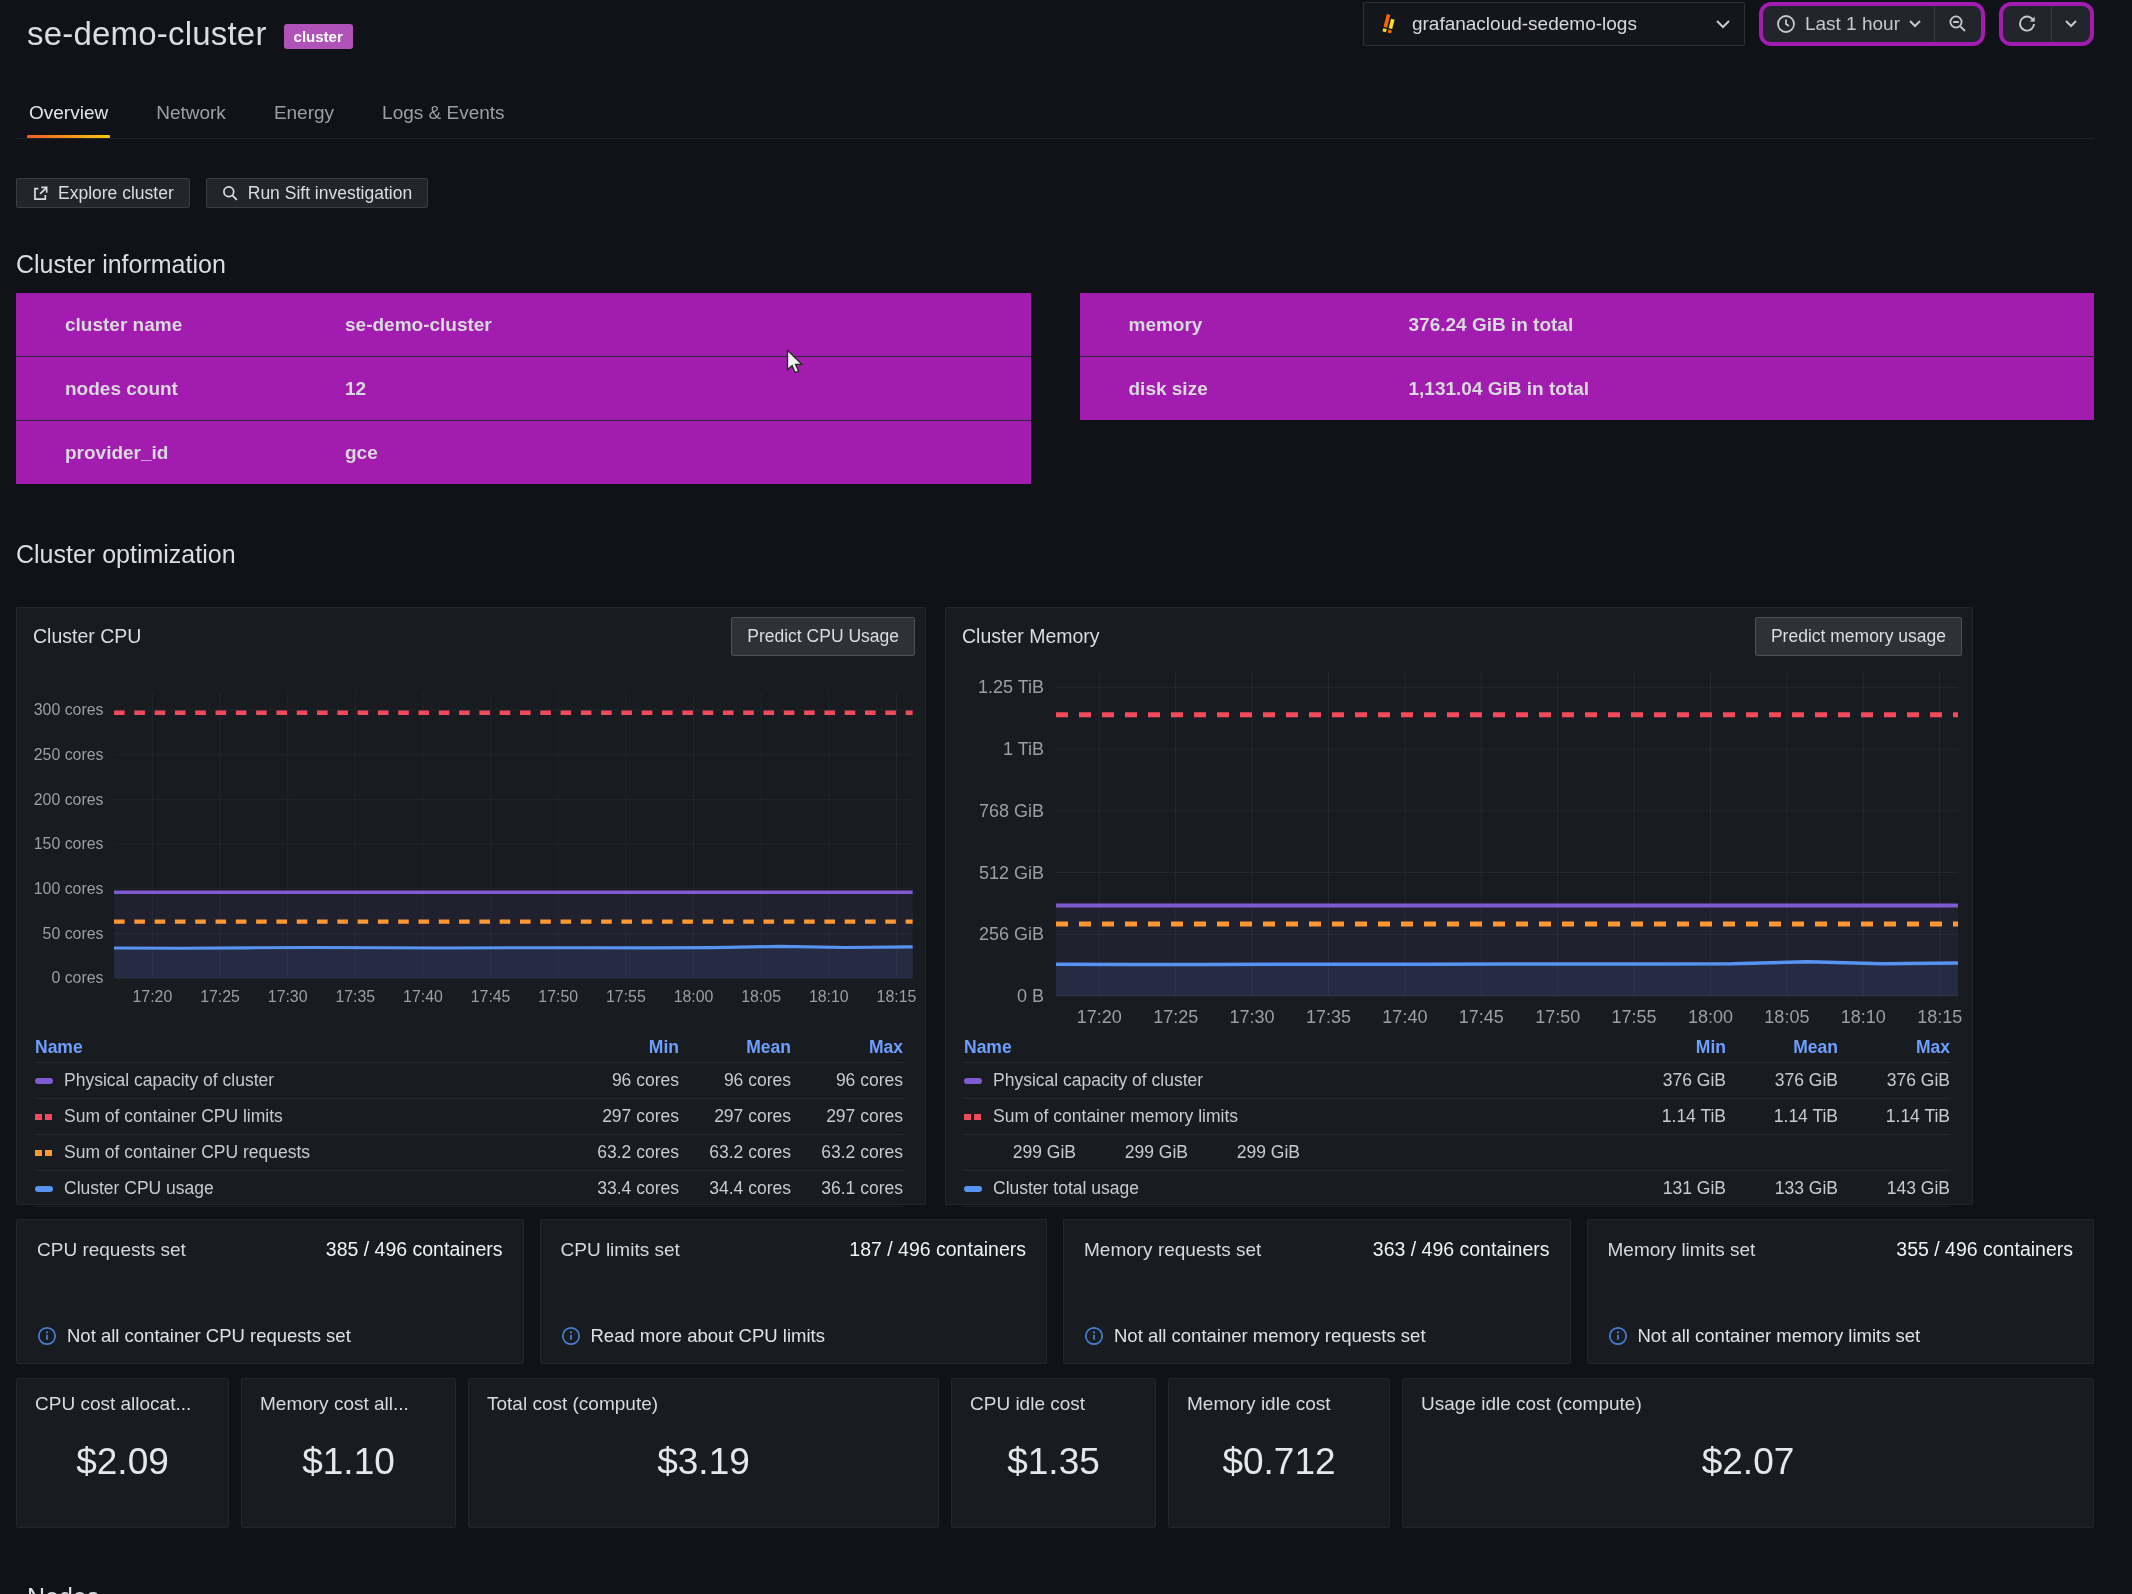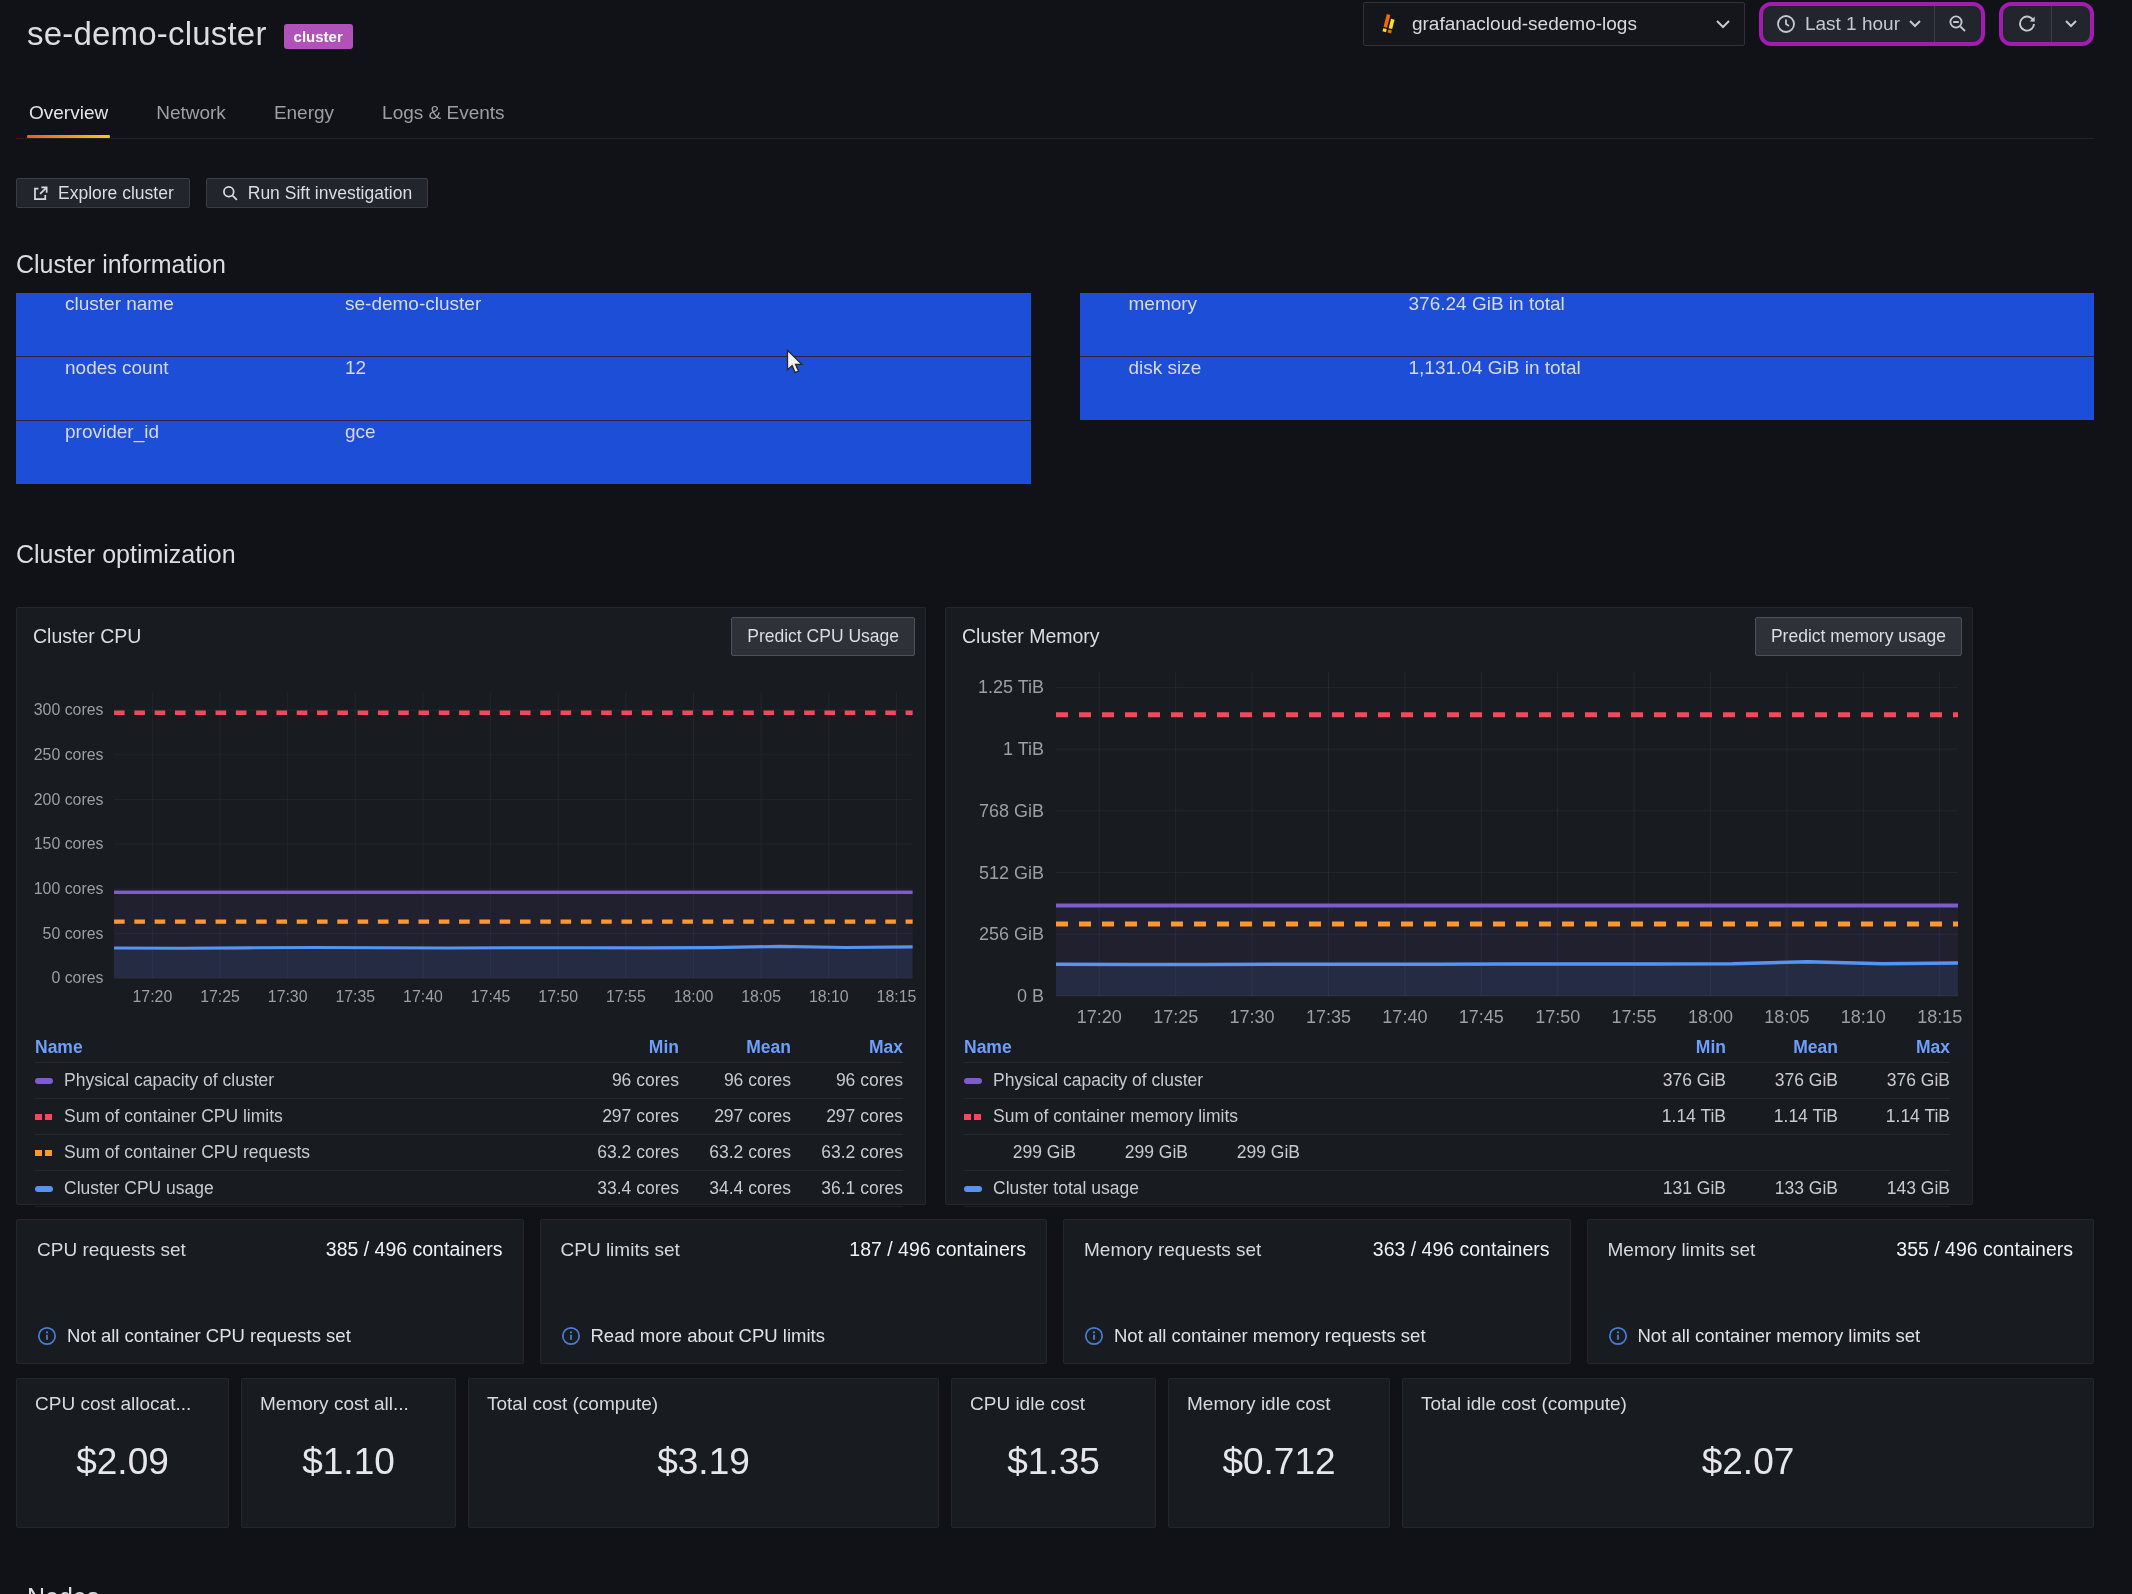--- a/index.html
+++ b/index.html
@@ -34,21 +34,21 @@
   .btn{display:flex;align-items:center;gap:9px;background:#22252b;border:1px solid #3a3d43;border-radius:2px;
        color:#dcdce3;font-size:17.5px;font-weight:500;padding:0 15px;height:30px;cursor:pointer;}
 
   h2{font-size:25px;font-weight:500;color:#dcdce3;margin:0;}
   .h2-info{margin-top:42px;}
   .h2-opt{margin-top:56px;}
 
   
   .info-tables{display:flex;gap:49px;margin-top:14px;align-items:flex-start;}
   .kv-table{width:1015px;}
-  .kv-row{display:flex;height:63px;align-items:flex-start;background:#1d4ed8;border-bottom:1px solid #27292f;}
+  .kv-row{display:flex;height:63px;align-items:center;background:#a21caf;border-bottom:1px solid #27292f;font-weight:bold;}
   .kv-row:last-child{border-bottom:none;}
   .kv-label{width:280px;padding-left:49px;font-size:19px;color:#d8d9dd;}
   .kv-value{font-size:19px;color:#d8d9dd;}
 
   
   .panel{background:#181b1f;border:1px solid #24262c;border-radius:2px;box-sizing:border-box;}
   .charts-row{display:flex;gap:19px;margin-top:38px;}
   .chart-panel{height:598px;position:relative;}
   .chart-panel.left{width:910px;}
   .chart-panel.right{width:1028px;}
@@ -534,21 +534,21 @@
           <span class="cost-title">CPU idle cost</span>
           <span class="cost-value">$1.35</span>
         </div>
 
         <div class="panel cost-panel">
           <span class="cost-title">Memory idle cost</span>
           <span class="cost-value">$0.712</span>
         </div>
 
         <div class="panel cost-panel">
-          <span class="cost-title">Total idle cost (compute)</span>
+          <span class="cost-title">Usage idle cost (compute)</span>
           <span class="cost-value">$2.07</span>
         </div>
       </div>
   </div>
 
   <div class="footer-partial">Nodes</div>
 
   <div class="cursor">
     <svg width="24" height="26" viewBox="0 0 13 19">
         <path d="M1 1v14.2l3.4-3 2.2 5 2.5-1.1-2.2-4.9h4.6z" fill="#f2f2f2" stroke="#2a2a2a" stroke-width="1"></path>

